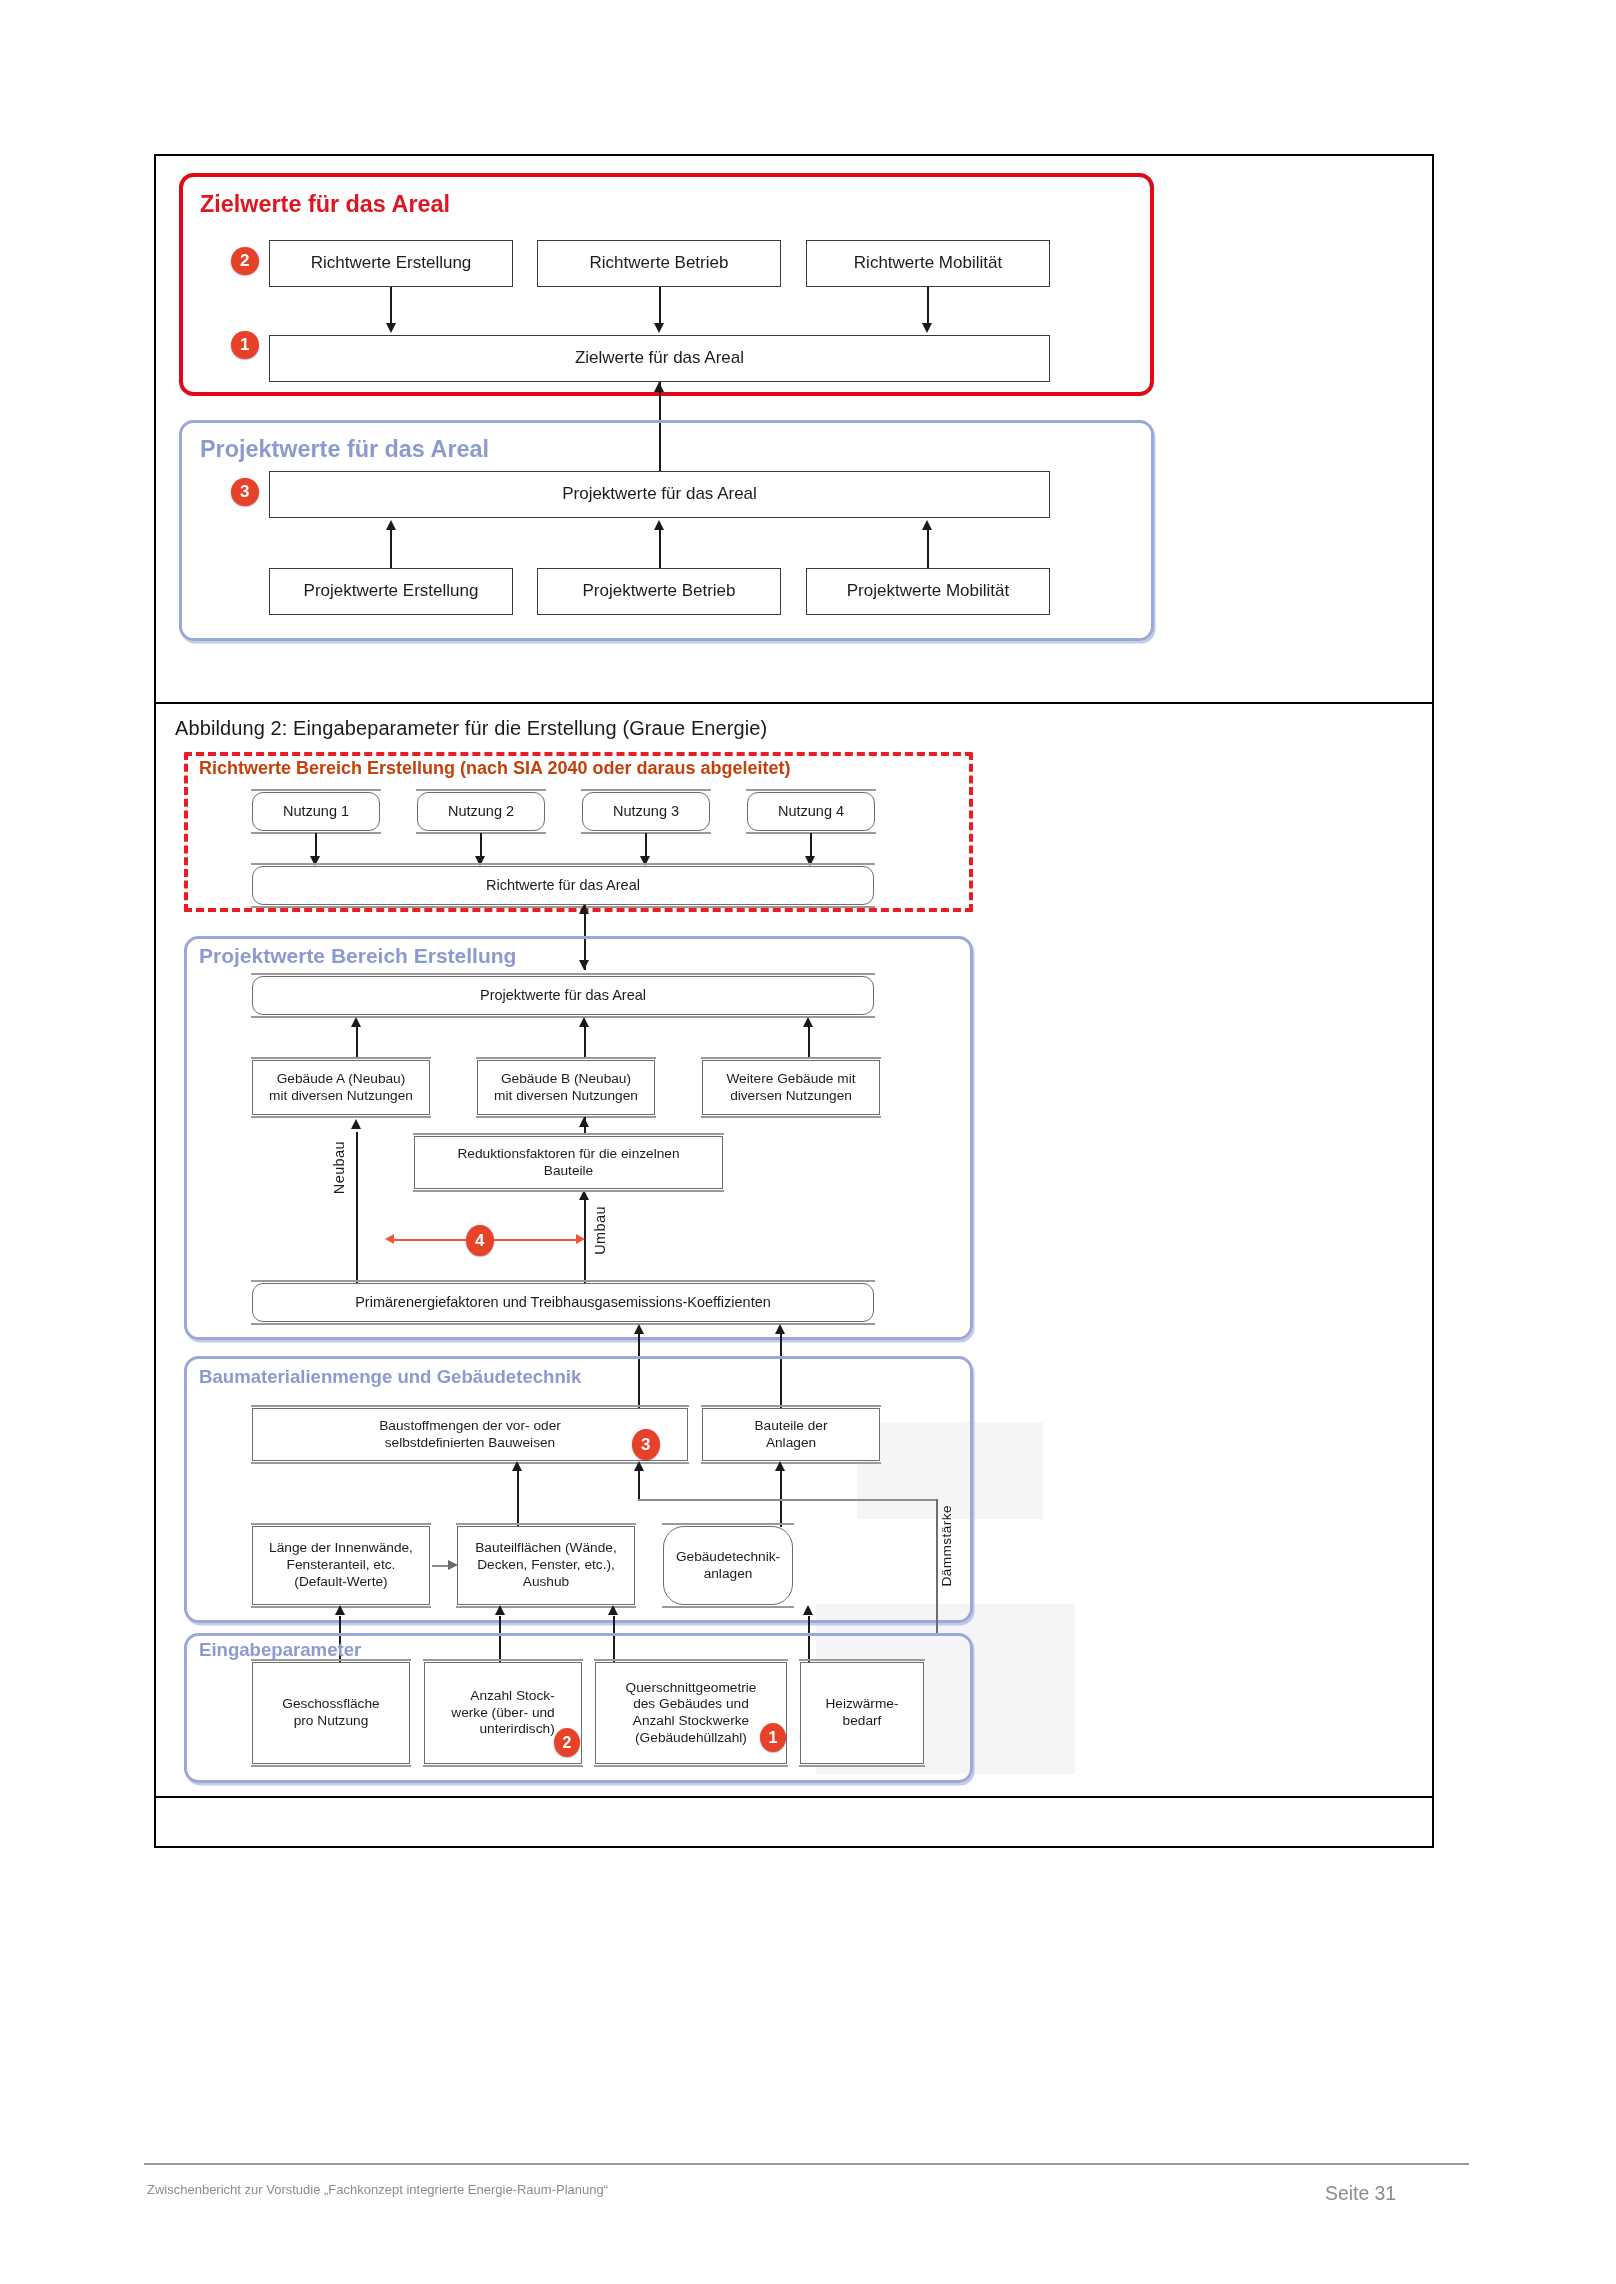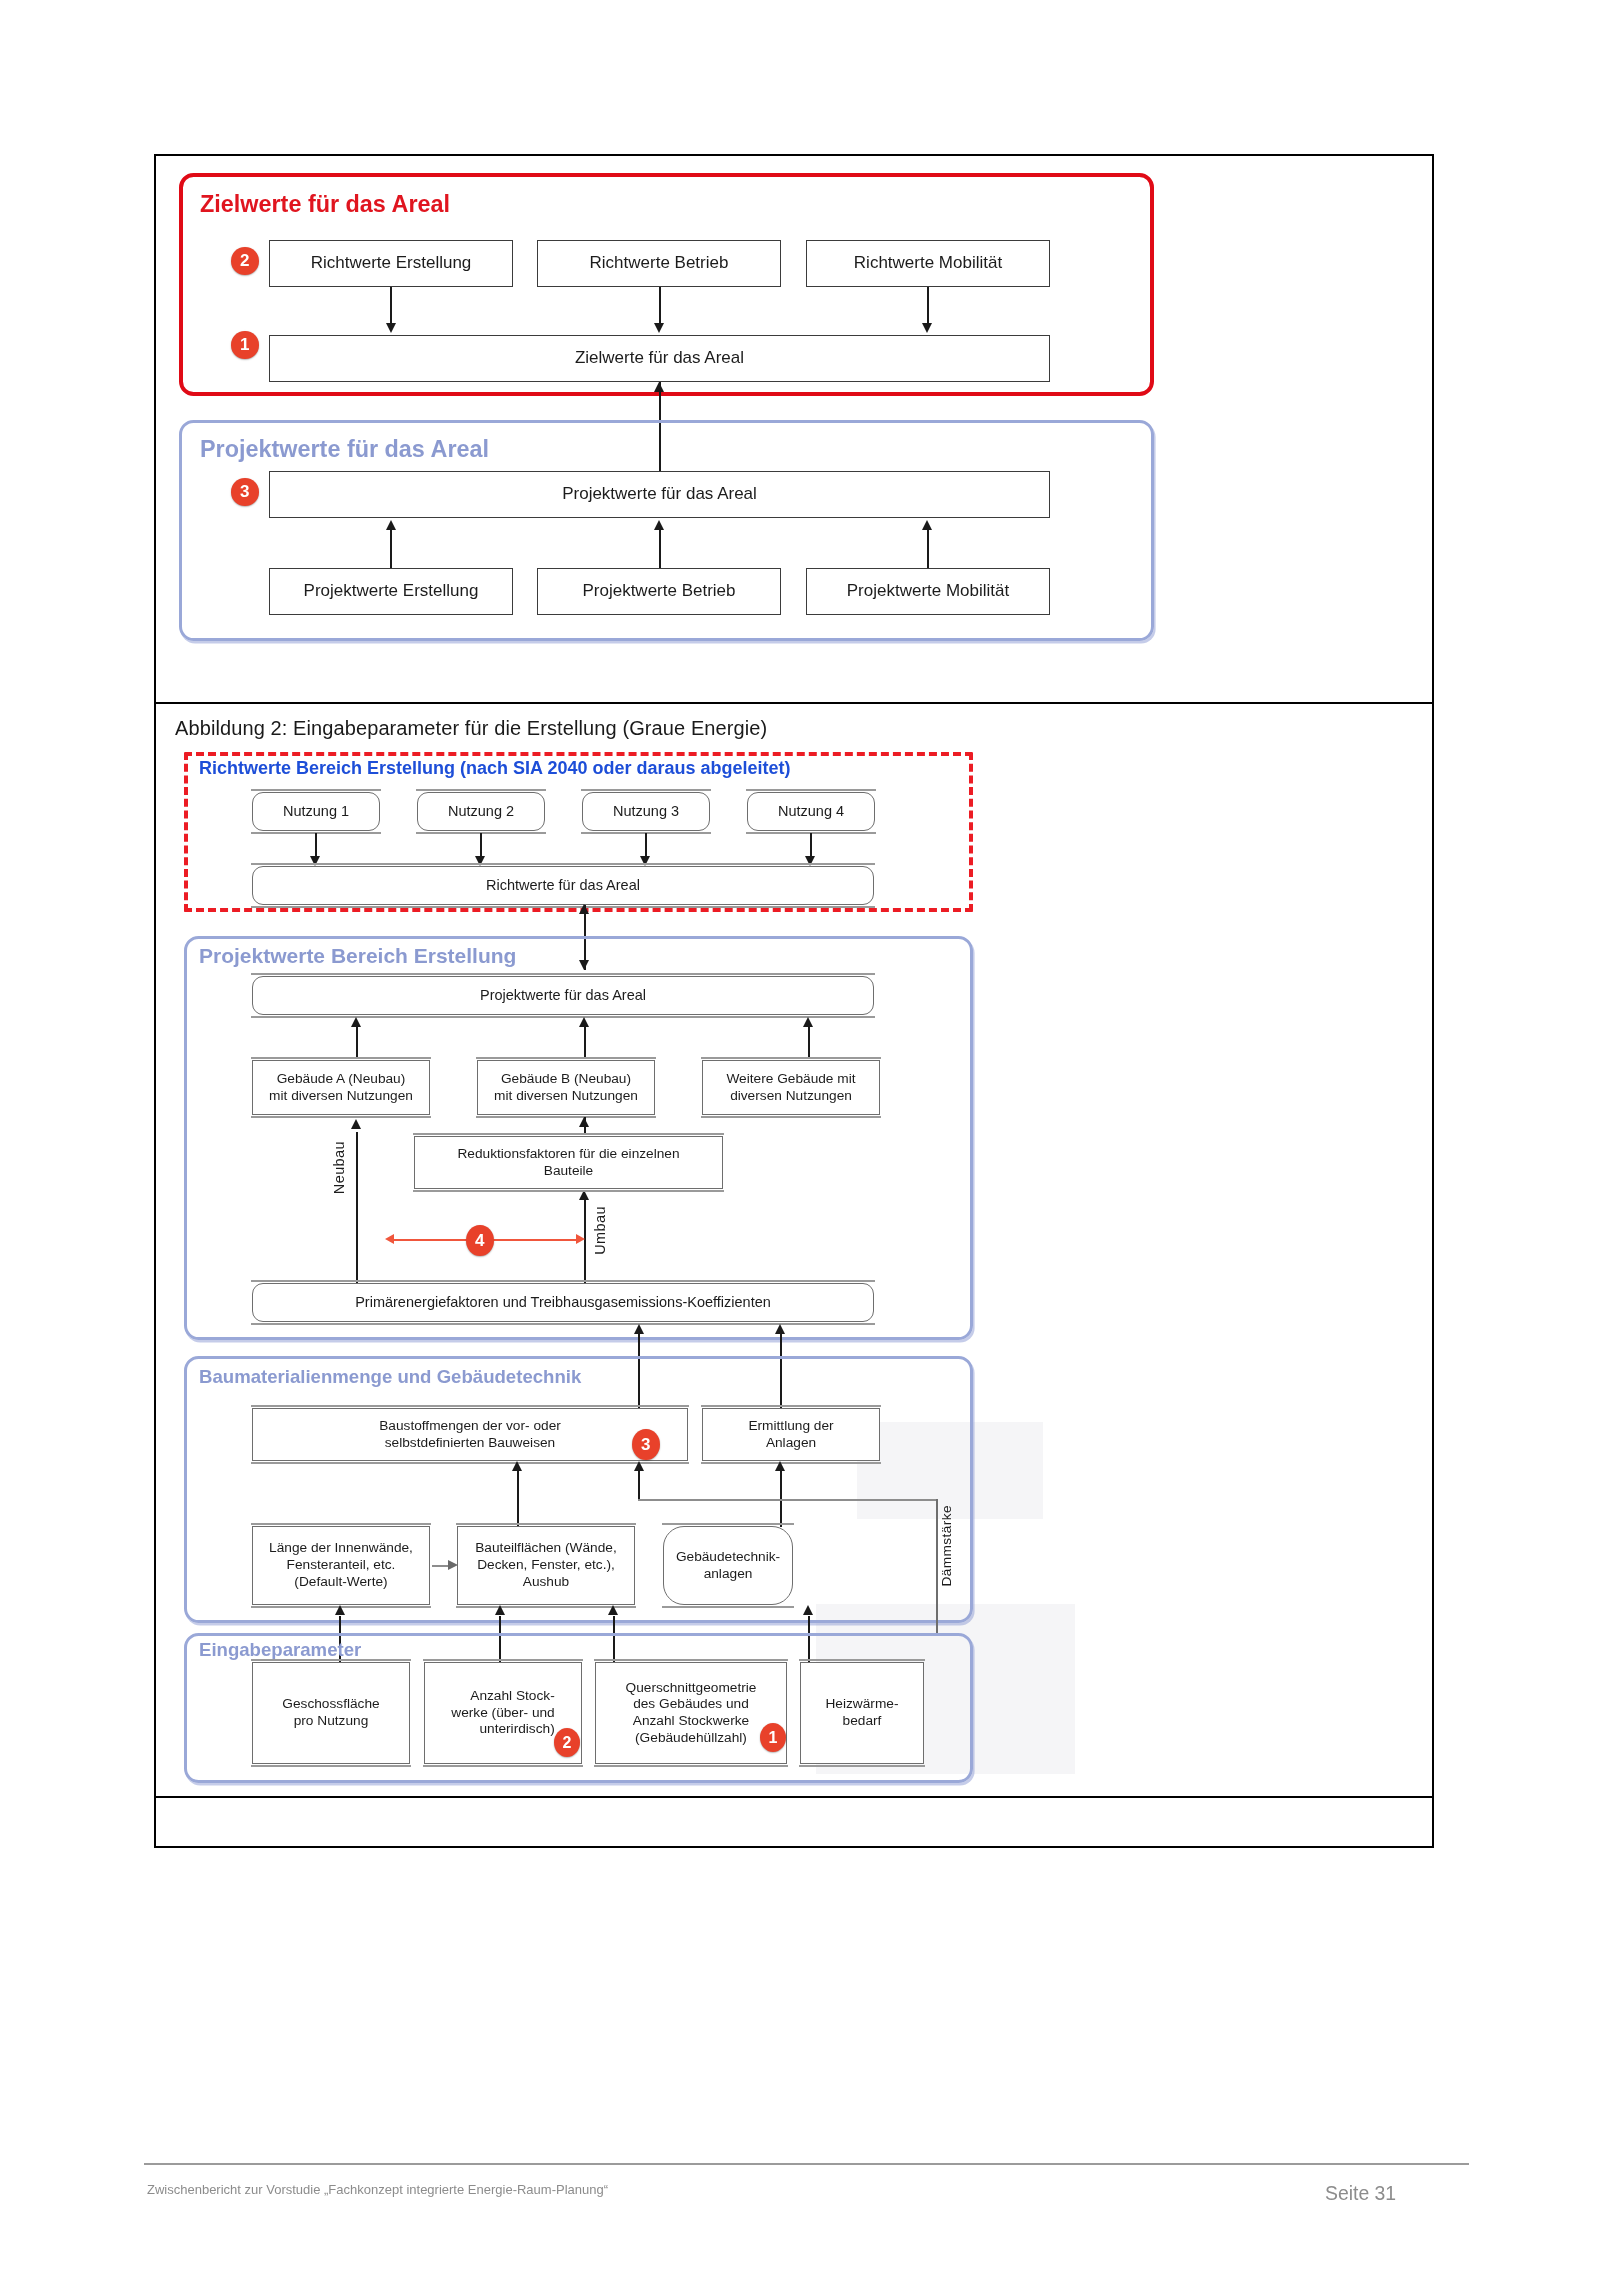--- a/index.html
+++ b/index.html
@@ -24,21 +24,21 @@
   .nbox.tiny{font-size:13.7px;}
 
   
   .panel{position:absolute;box-sizing:border-box;border-radius:14.5px;}
   .panel.red{border:4.8px solid #e00a16;}
   .panel.blue{border:3.2px solid #9aa8d8;box-shadow:1.6px 2.4px 0 rgba(150,163,215,.55);}
   .panel.reddash{border:4.8px dashed #ec1c24;border-radius:1.6px;}
   .panel-title{position:absolute;font-weight:bold;white-space:nowrap;}
   .pt-red{color:#e0151f;}
   .pt-blue{color:#8b9ad0;}
-  .pt-reddash{color:#1d4ed8;text-align:center;}
+  .pt-reddash{color:#c2410c;text-align:center;}
 
   
   .vline{position:absolute;width:1.6px;background:#1a1a1a;}
   .arrow-d,.arrow-u{position:absolute;width:0;height:0;}
   .arrow-d{border-left:5.7px solid transparent;border-right:5.7px solid transparent;border-top:10.5px solid #1a1a1a;}
   .arrow-u{border-left:5.7px solid transparent;border-right:5.7px solid transparent;border-bottom:10.5px solid #1a1a1a;}
   .arrow-r{position:absolute;width:0;height:0;border-top:5.7px solid transparent;border-bottom:5.7px solid transparent;border-left:10.5px solid #6a6a6a;}
   .hline-g{position:absolute;height:2.4px;background:#8d8d8d;}
   .vline-g{position:absolute;width:1.6px;background:#6e6e6e;}
 
@@ -188,21 +188,21 @@
   <div class="vline" style="left:780px;top:1334px;height:77px;"></div>
   <div class="arrow-u" style="left:775px;top:1324px;"></div>
 
   <div class="panel blue" style="left:184px;top:1356px;width:789px;height:267px;"></div>
   <div class="panel-title pt-blue" style="left:199px;top:1366px;font-size:18.6px;">Baumaterialienmenge und Gebäudetechnik</div>
 
   <div class="nbox sh tiny" style="left:252px;top:1408px;width:436px;height:53px;white-space:pre-line;">Baustoffmengen der vor- oder
 selbstdefinierten Bauweisen</div>
   <div class="badge" style="left:632px;top:1429px;width:27.5px;height:31px;font-size:17px;">3</div>
 
-  <div class="nbox sh tiny" style="left:702px;top:1408px;width:178px;height:53px;white-space:pre-line;">Ermittlung der
+  <div class="nbox sh tiny" style="left:702px;top:1408px;width:178px;height:53px;white-space:pre-line;">Bauteile der
 Anlagen</div>
 
   <div class="vline" style="left:517px;top:1469px;height:58px;"></div>
   <div class="arrow-u" style="left:512px;top:1461px;"></div>
   <div class="vline" style="left:638px;top:1469px;height:32px;"></div>
   <div class="arrow-u" style="left:634px;top:1461px;"></div>
   <div class="vline" style="left:780px;top:1469px;height:58px;"></div>
   <div class="arrow-u" style="left:775px;top:1461px;"></div>
 
   <div class="hline-g" style="left:638px;top:1499px;width:299px;"></div>

